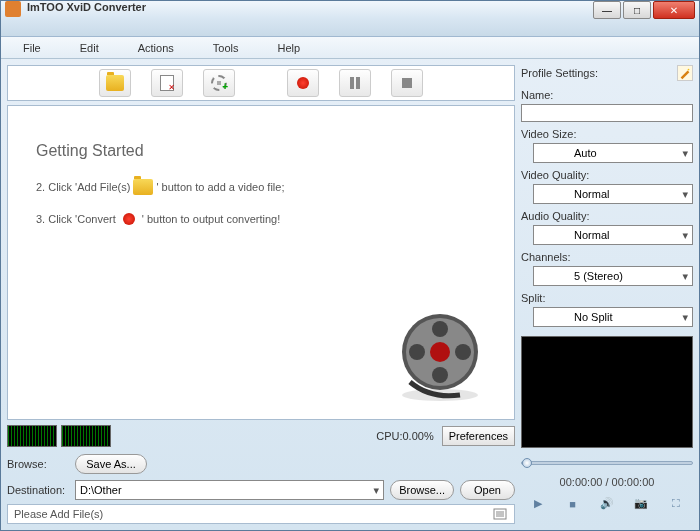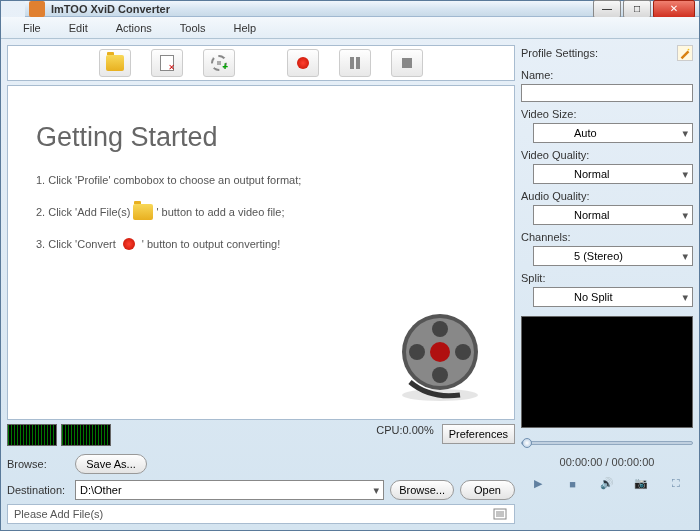--- a/index.html
+++ b/index.html
@@ -1,45 +1,45 @@
 <!DOCTYPE html>
 <html><head>
 <meta charset="utf-8">
 <style>
 * { box-sizing: border-box; margin: 0; padding: 0; font-family: Tahoma, Arial, sans-serif; font-size: 11px; }
 body { background: #d4e4f0; width: 700px; height: 531px; overflow: hidden; }
 
 .window { width: 700px; height: 531px; border: 1px solid #5a7a9a; background: linear-gradient(to bottom, #e8f0f8 0%, #d4e4f0 100%); display: flex; flex-direction: column; }
 
-.titlebar { height: 16px; background: linear-gradient(to bottom, #f0f6fc 0%, #d8e6f2 50%, #c8dae8 100%); display: flex; align-items: center; padding: 0 4px; border-bottom: 1px solid #a0b8d0; margin-left: 24px; }
+.titlebar { height: 36px; background: linear-gradient(to bottom, #f0f6fc 0%, #d8e6f2 50%, #c8dae8 100%); display: flex; padding: 0 4px; border-bottom: 1px solid #a0b8d0; }
 .titlebar-icon { width: 16px; height: 16px; background: #e08030; border-radius: 2px; margin-right: 6px; }
 .titlebar-text { flex: 1; font-weight: bold; color: #333; }
 .winbtns { display: flex; gap: 2px; }
 .winbtn { width: 28px; height: 18px; border: 1px solid #888; background: linear-gradient(to bottom, #f8f8f8, #d8d8d8); display: flex; align-items: center; justify-content: center; font-size: 10px; border-radius: 2px; }
 .winbtn.close { background: linear-gradient(to bottom, #f08070, #d03020); color: #fff; border-color: #a02010; width: 42px; }
 
-.menubar { height: 22px; background: linear-gradient(to bottom, #f4f8fc, #e4eef6); display: flex; align-items: center; padding: 0 8px; border-bottom: 1px solid #b0c4d4; }
+.menubar { height: 22px; background: linear-gradient(to bottom, #f4f8fc, #e4eef6); display: flex; align-items: center; padding: 0 8px; border-bottom: 1px solid #b0c4d4; gap: 11px; }
 .menubar span { padding: 3px 14px; color: #333; cursor: default; }
 
 .body { flex: 1; display: flex; padding: 6px; gap: 6px; }
 
 .left { flex: 1; display: flex; flex-direction: column; gap: 4px; }
 .right { width: 172px; display: flex; flex-direction: column; gap: 3px; }
 
 .toolbar { height: 36px; background: #fff; border: 1px solid #a8bcd0; display: flex; align-items: center; justify-content: center; gap: 20px; padding: 0 8px; }
 .tbtn { width: 32px; height: 28px; border: 1px solid #ccc; background: linear-gradient(to bottom, #fefefe, #e8e8e8); border-radius: 3px; display: flex; align-items: center; justify-content: center; }
 .ticon { width: 18px; height: 16px; }
 
 .content { flex: 1; background: #fff; border: 1px solid #a8bcd0; padding: 24px 28px; position: relative; }
-.content h1 { font-size: 27px; color: #666; font-weight: normal; margin-bottom: 18px; margin-top: 12px; }
+.content h1 { font-size: 16px; color: #666; font-weight: normal; margin-bottom: 18px; margin-top: 12px; }
 .content .step { color: #555; margin: 14px 0; line-height: 18px; display: flex; align-items: center; }
 .content .step .inline-icon { display: inline-block; width: 20px; height: 16px; margin: 0 3px; vertical-align: middle; }
 .reel { position: absolute; right: 24px; bottom: 12px; width: 100px; height: 100px; }
 
-.meter-row { height: 24px; display: flex; align-items: flex-start; gap: 4px; }
+.meter-row { height: 24px; display: flex; align-items: center; gap: 4px; }
 .meter { width: 50px; height: 22px; background: #000; border: 1px solid #666; }
 .meter-inner { width: 100%; height: 100%; background: repeating-linear-gradient(to right, #0a0 0px, #0a0 1px, #000 1px, #000 3px); opacity: 0.7; }
 .cpu-text { margin-left: auto; color: #333; padding-right: 4px; }
 .pref-btn { padding: 3px 6px; border: 1px solid #999; background: linear-gradient(to bottom, #fefefe, #e4e4e4); border-radius: 0; }
 
 .form-row { display: flex; align-items: center; gap: 6px; margin-top: 2px; }
 .form-label { width: 62px; color: #333; }
 .combo { flex: 1; height: 20px; border: 1px solid #888; background: #fff; padding: 0 4px; display: flex; align-items: center; position: relative; }
 .combo::after { content: "▾"; position: absolute; right: 4px; color: #555; }
 .btn { padding: 3px 8px; border: 1px solid #999; background: linear-gradient(to bottom, #fefefe, #e4e4e4); border-radius: 10px; min-width: 55px; text-align: center; }
@@ -118,23 +118,20 @@
             <div class="pause-icon"></div>
           </div>
         <div class="tbtn">
             <div class="stop-icon"></div>
           </div>
       </div>
 
       <div class="content">
         <h1>Getting Started</h1>
         <div class="step">
-            <span>1. Click 'Profile' combobox to choose an output format;</span>
-          </div>
-        <div class="step">
           <span>2. Click 'Add File(s)</span>
           <span class="inline-icon folder-icon"></span>
           <span>' button to add a video file;</span>
         </div>
         <div class="step">
           <span>3. Click 'Convert</span>
           <span class="inline-icon" style="display:inline-flex;align-items:center;justify-content:center">
               <span class="record-icon"></span>
             </span>
           <span>' button to output converting!</span>

